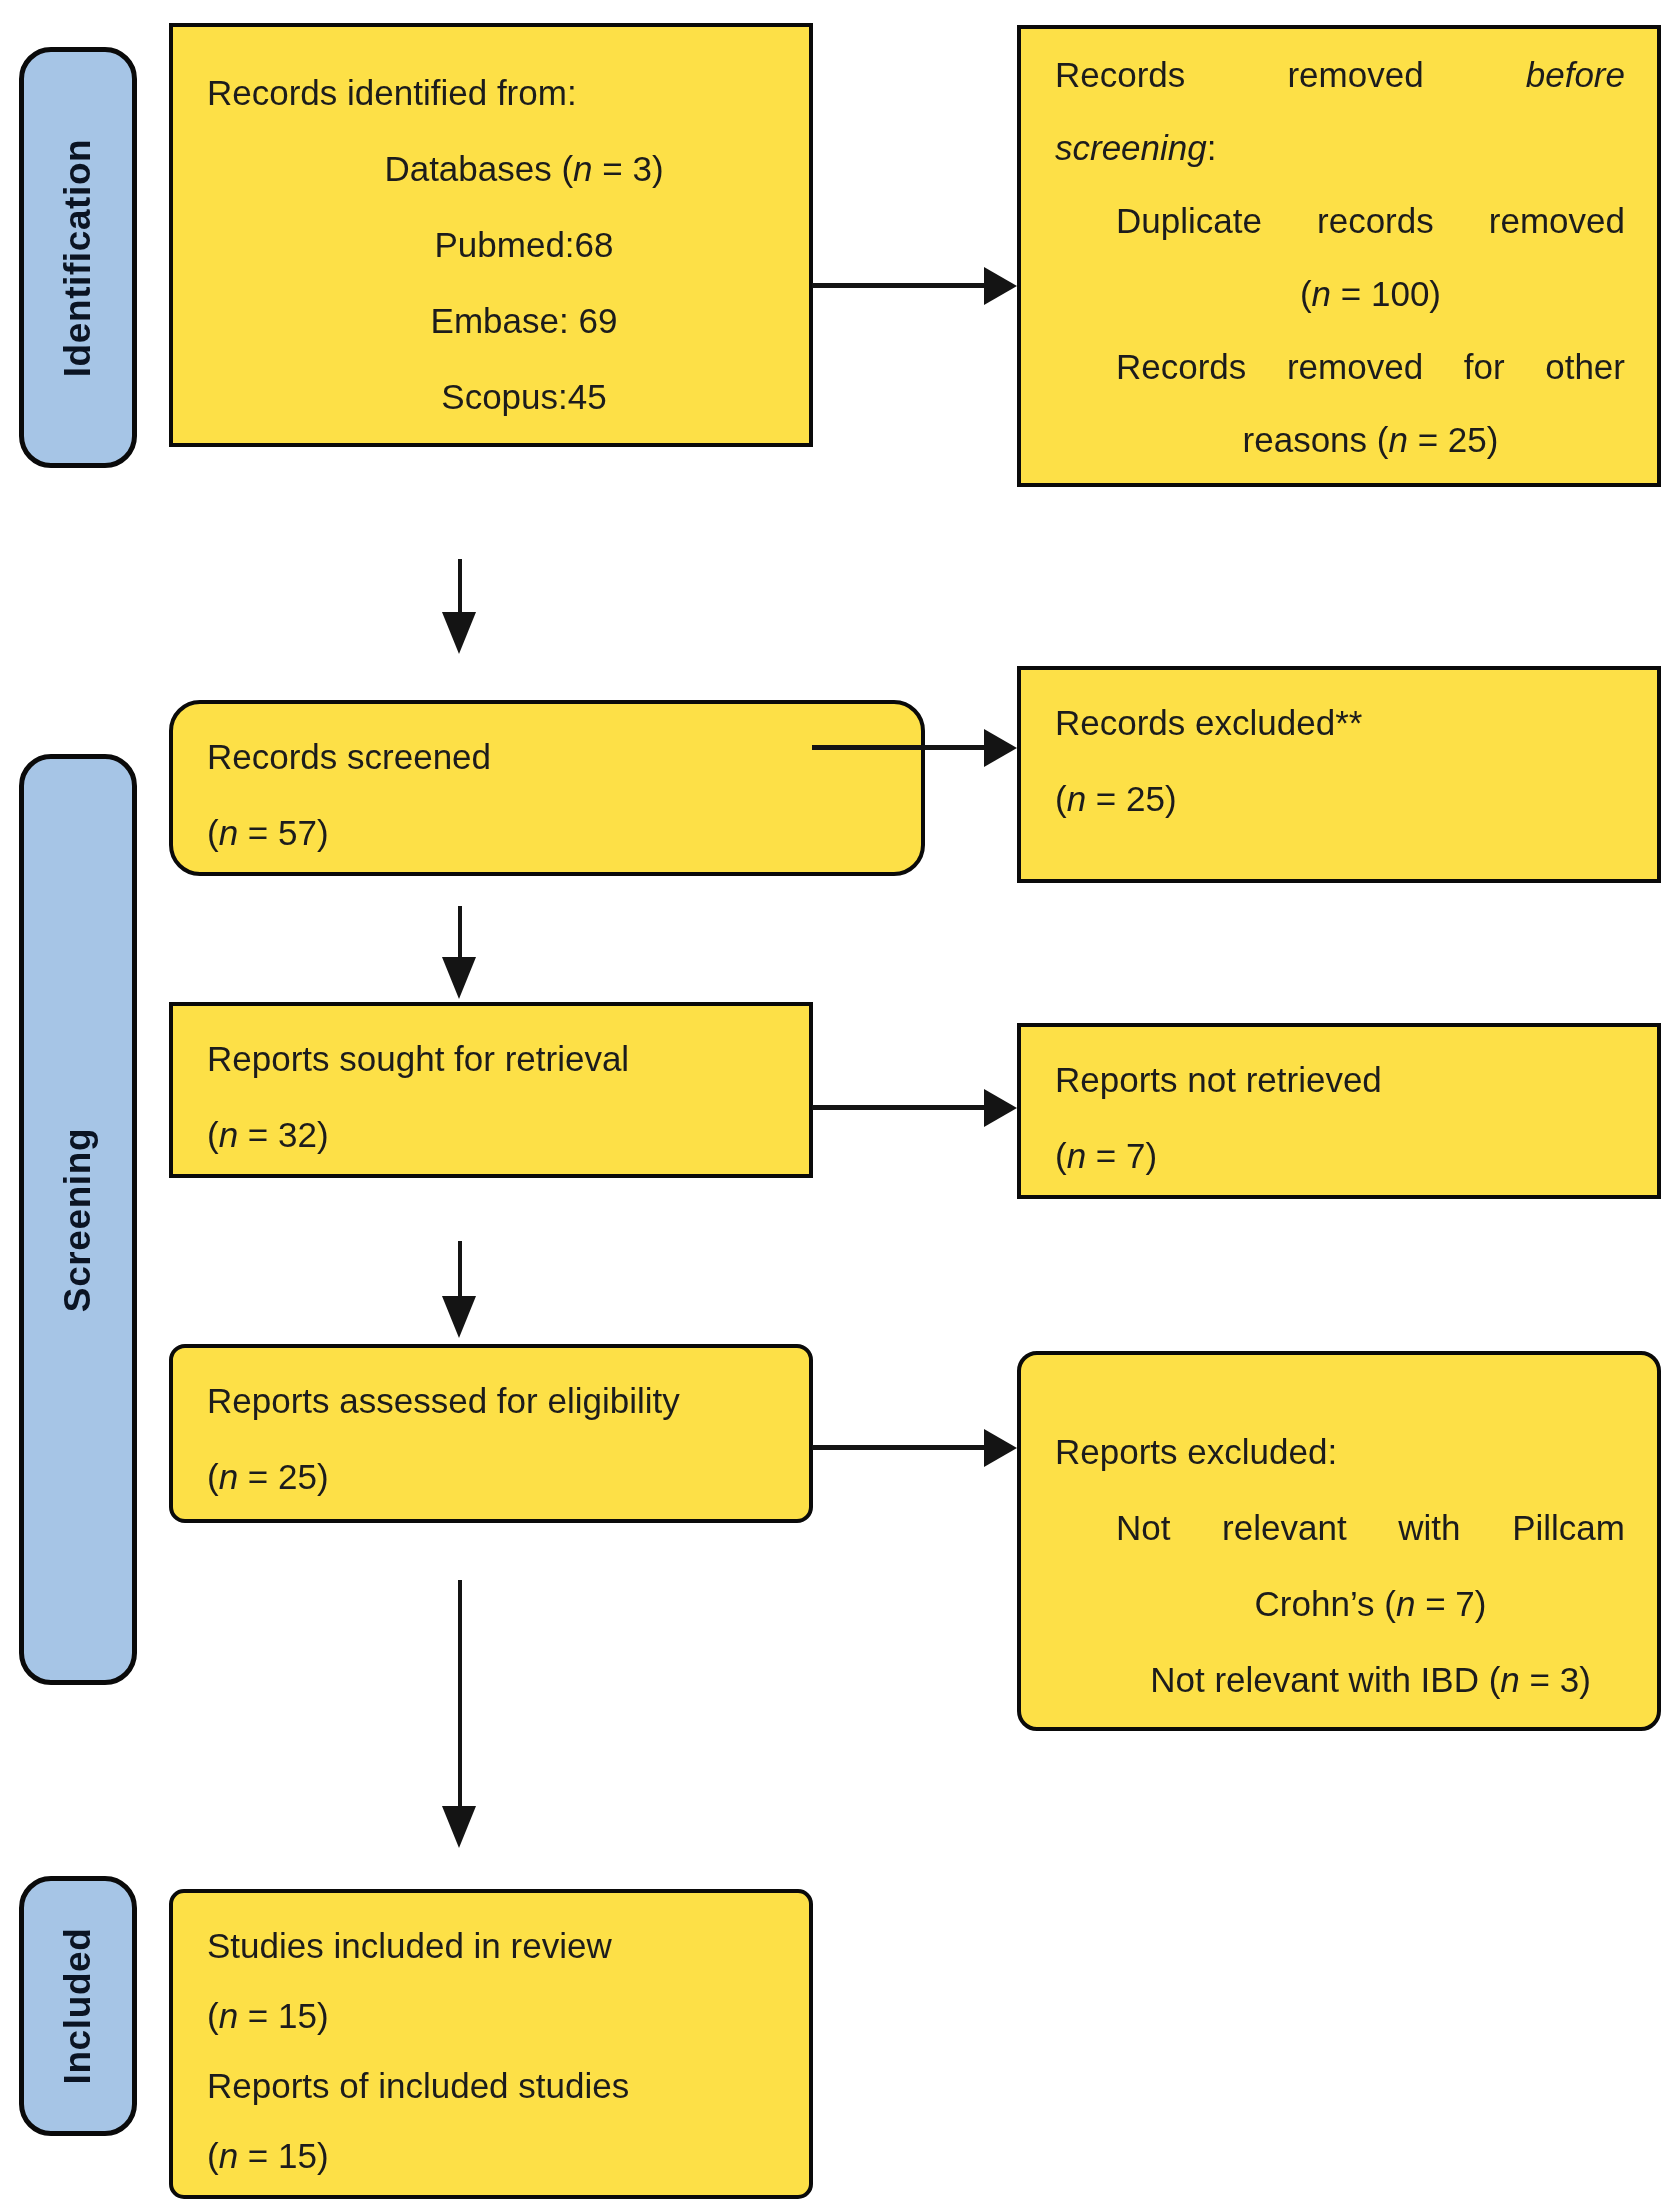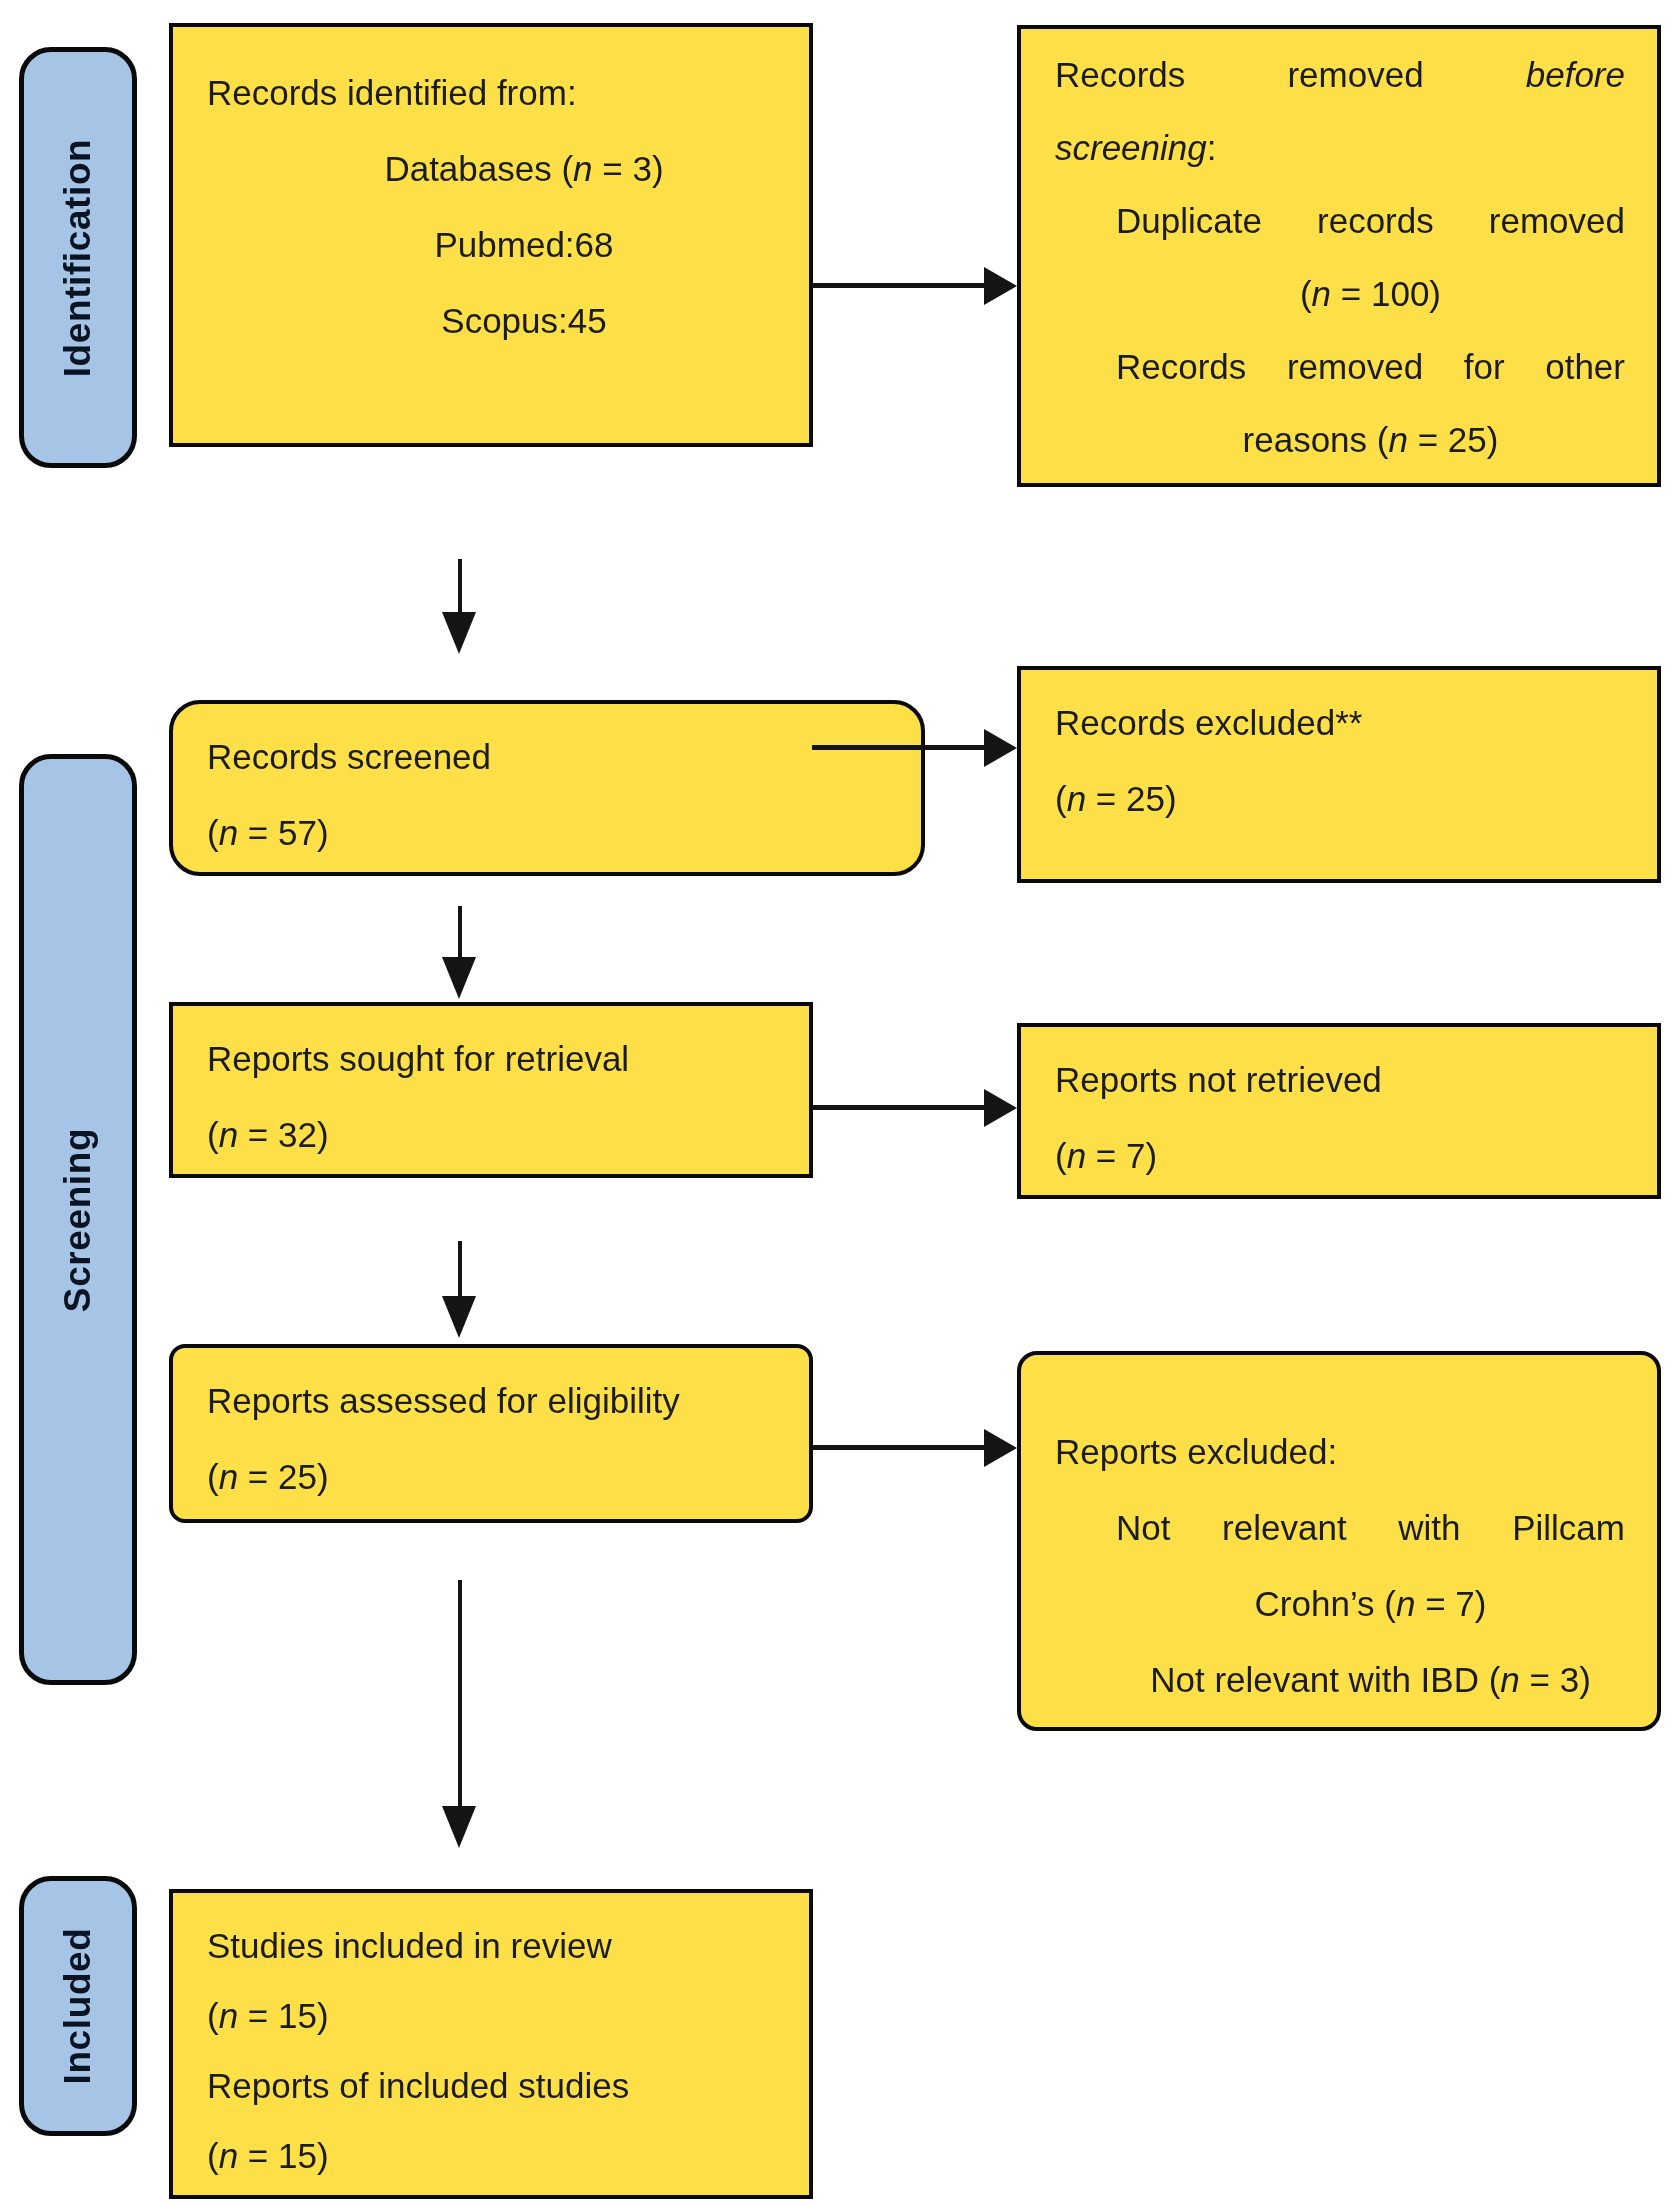--- a/index.html
+++ b/index.html
@@ -20,21 +20,21 @@
 
   .b1 { left:169px;  top:23.4px;   width:644px; height:424px; padding:28px 29px 0 34px; }
   .r1 { left:1017px; top:24.6px;   width:644px; height:462px; padding:9.4px 32px 0 34px; }
   .r1 .line { line-height:73px; }
   .b2 { left:169px;  top:700px; width:756px; height:176px; padding:14.6px 29px 0 34px;border-radius:31px; }
   .r2 { left:1017px; top:666px; width:644px; height:217px; padding:14.6px 32px 0 34px; }
   .b3 { left:169px;  top:1002px; width:644px; height:176px; padding:14.6px 29px 0 34px; }
   .r3 { left:1017px; top:1023px; width:644px; height:176px; padding:14.6px 32px 0 34px; }
   .b4 { left:169px;  top:1344px; width:644px; height:179px; padding:14.6px 29px 0 34px;border-radius:16px; }
   .r4 { left:1017px; top:1351px; width:644px; height:380px; padding:59px 32px 0 34px;border-radius:20px; }
-  .b5 { left:169px;  top:1889px; width:644px; height:310px; padding:17.6px 29px 0 34px; }
+  .b5 { left:169px;  top:1889px; width:644px; height:310px; padding:17.6px 29px 0 34px;border-radius:15px; }
   .b5 .line { line-height:70px; }
 
   
   .pill {
     position:absolute; left:19px; width:118px; box-sizing:border-box;
     background:#A6C5E6; border:5.9px solid #0a0a0a; border-radius:32px;
     display:flex; align-items:center; justify-content:center;
   }
   .pill span {
     transform:rotate(-90deg); white-space:nowrap;
@@ -85,20 +85,21 @@
     <span>Screening</span>
   </div>
   <div class="pill pill-included">
     <span>Included</span>
   </div>
 
   <div class="box b1">
     <div class="line"><span>Records identified from:</span></div>
     <div class="line indent"><span>Databases (</span><span class="it">n</span><span> = 3)</span></div>
     <div class="line indent"><span>Pubmed:68</span></div>
+    <div class="line indent"><span>Embase: 69</span></div>
     <div class="line indent"><span>Scopus:45</span></div>
   </div>
 
   <div class="box r1">
     <div class="line justify"><span>Records removed </span><span class="it">before</span></div>
     <div class="line"><span class="it">screening</span><span>:</span></div>
     <div class="line indent justify"><span>Duplicate records removed</span></div>
     <div class="line indent"><span>(</span><span class="it">n</span><span> = 100)</span></div>
     <div class="line indent justify"><span>Records removed for other</span></div>
     <div class="line indent"><span>reasons (</span><span class="it">n</span><span> = 25)</span></div>

